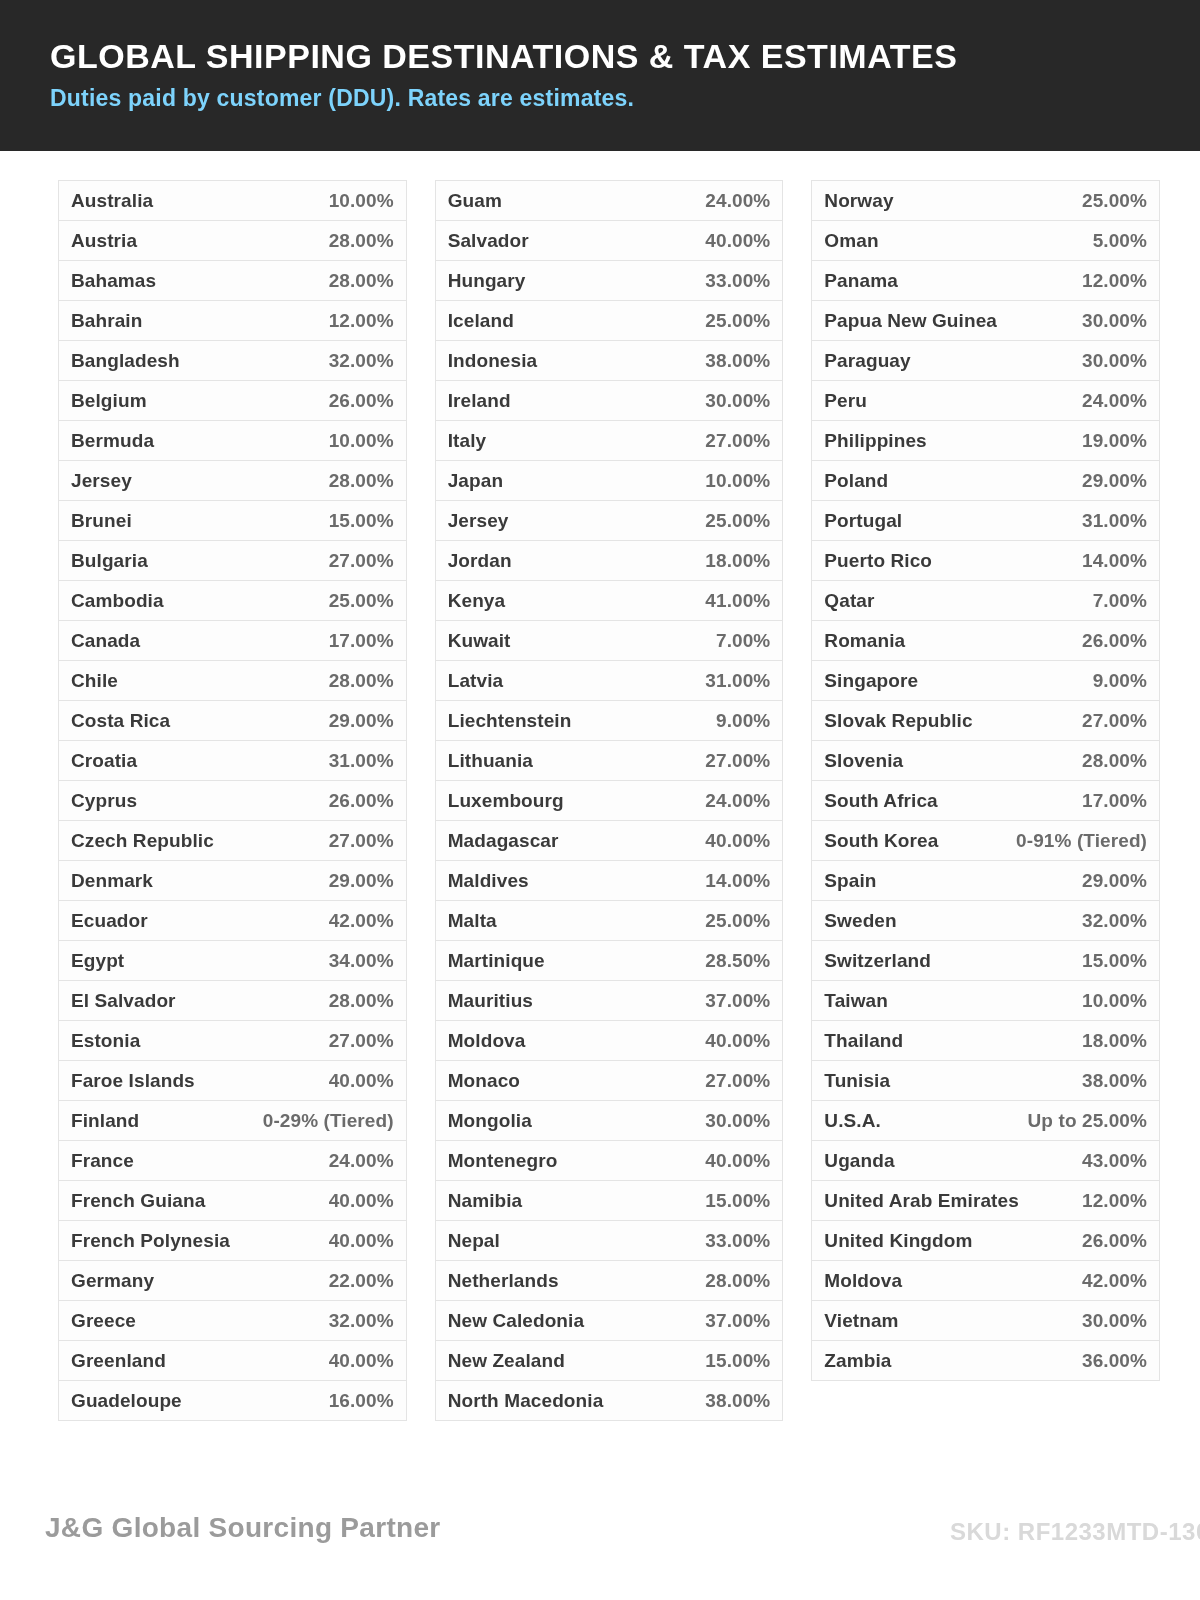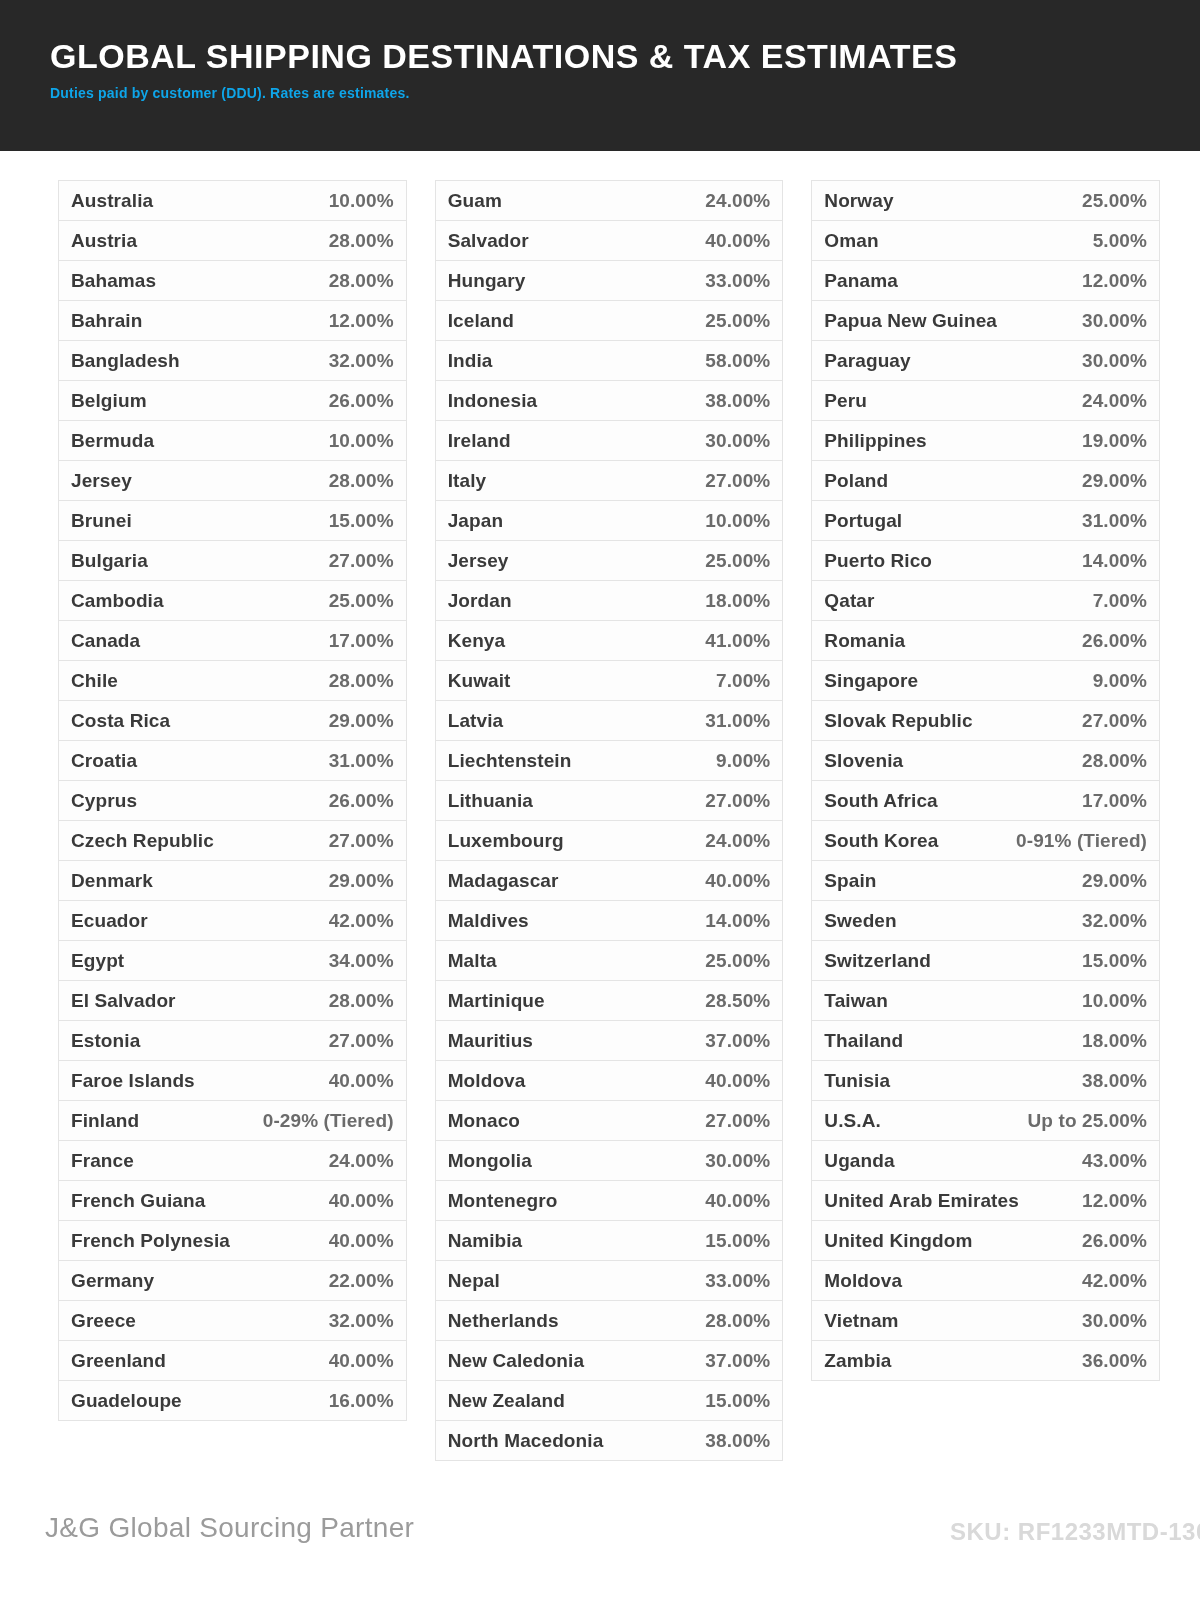--- a/index.html
+++ b/index.html
@@ -30,22 +30,22 @@
   .header-title {
     color: #ffffff;
     font-size: 34px;
     font-weight: bold;
     letter-spacing: 0.5px;
     line-height: 1.1;
     white-space: nowrap;
   }
   .header-subtitle {
     margin-top: 10px;
-    color: #0ea5e9;
-    font-size: 14px;
+    color: #7dd3fc;
+    font-size: 23px;
     font-weight: bold;
     letter-spacing: 0.2px;
   }
   .columns {
     position: absolute;
     top: 180px;
     left: 40px;
     width: 1120px;
     display: flex;
     gap: 10px;
@@ -81,21 +81,21 @@
     font-weight: bold;
     white-space: nowrap;
     letter-spacing: 0.1px;
   }
   .footer-brand {
     position: absolute;
     left: 45px;
     top: 1512px;
     color: #9b9b9b;
     font-size: 28px;
-    font-weight: normal;
+    font-weight: bold;
     letter-spacing: 0.3px;
   }
   .footer-sku {
     position: absolute;
     left: 950px;
     top: 1518px;
     color: #d9d9d9;
     font-size: 24px;
     font-weight: bold;
     white-space: nowrap;
@@ -250,24 +250,20 @@
         </div>
         <div class="row">
           <span class="country">Hungary</span>
           <span class="rate">33.00%</span>
         </div>
         <div class="row">
           <span class="country">Iceland</span>
           <span class="rate">25.00%</span>
         </div>
         <div class="row">
-          <span class="country">India</span>
-          <span class="rate">58.00%</span>
-        </div>
-        <div class="row">
           <span class="country">Indonesia</span>
           <span class="rate">38.00%</span>
         </div>
         <div class="row">
           <span class="country">Ireland</span>
           <span class="rate">30.00%</span>
         </div>
         <div class="row">
           <span class="country">Italy</span>
           <span class="rate">27.00%</span>

